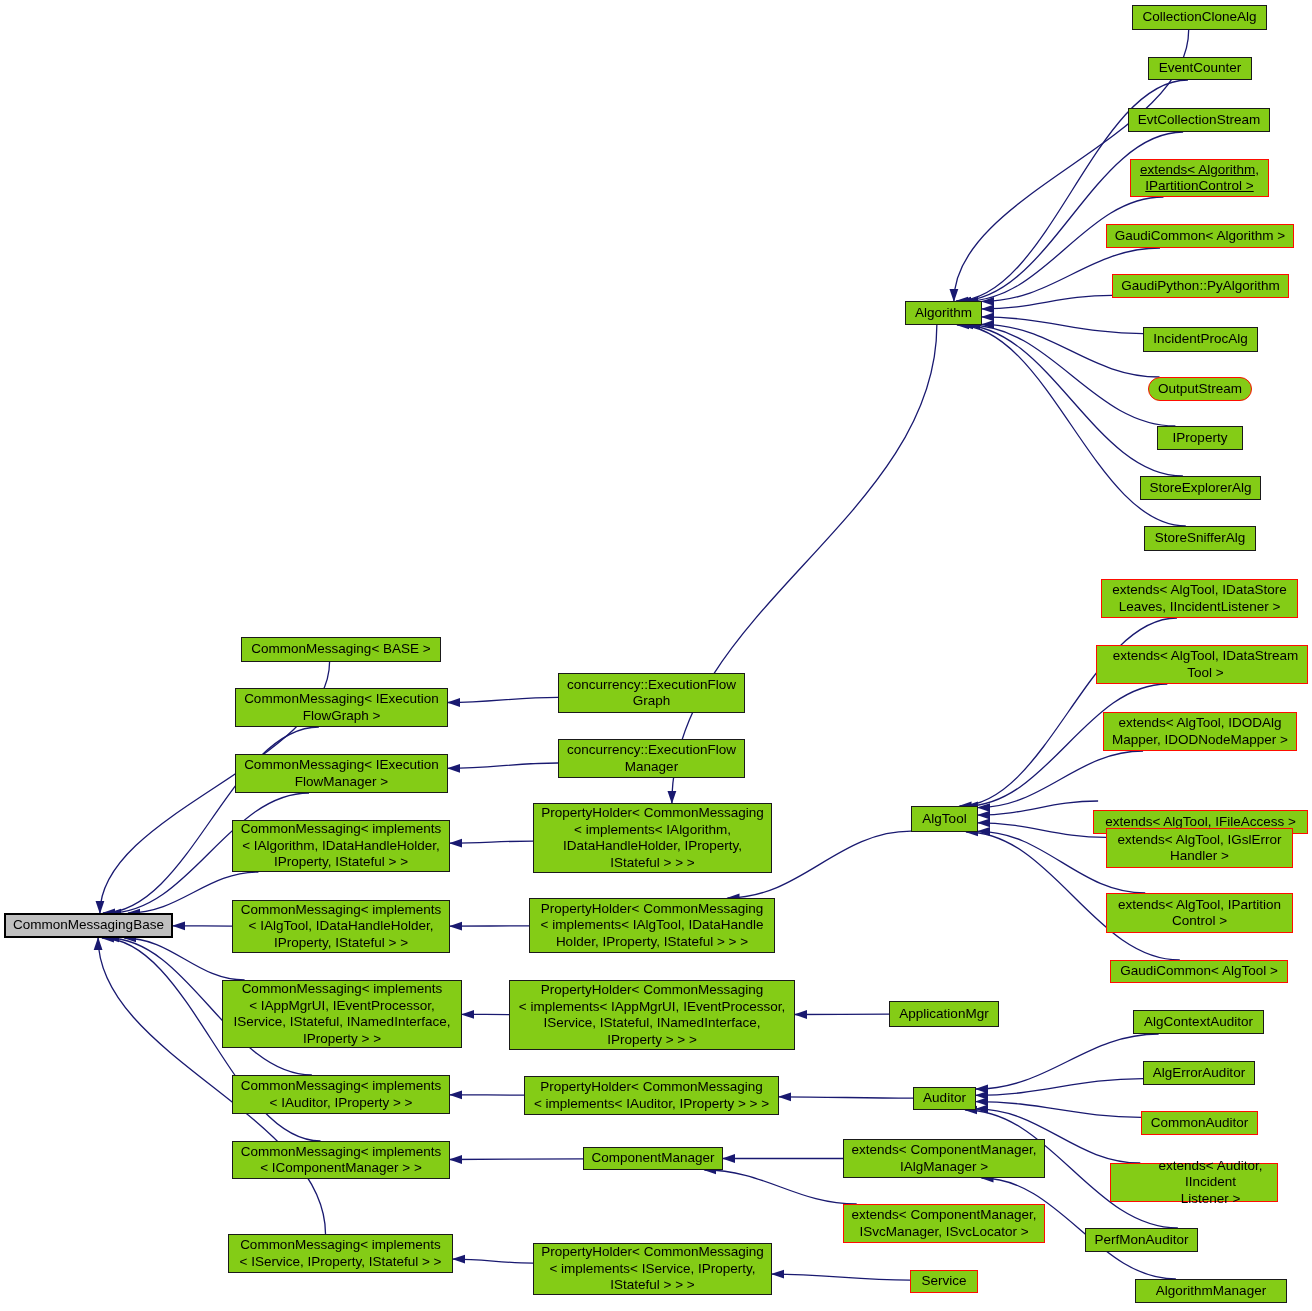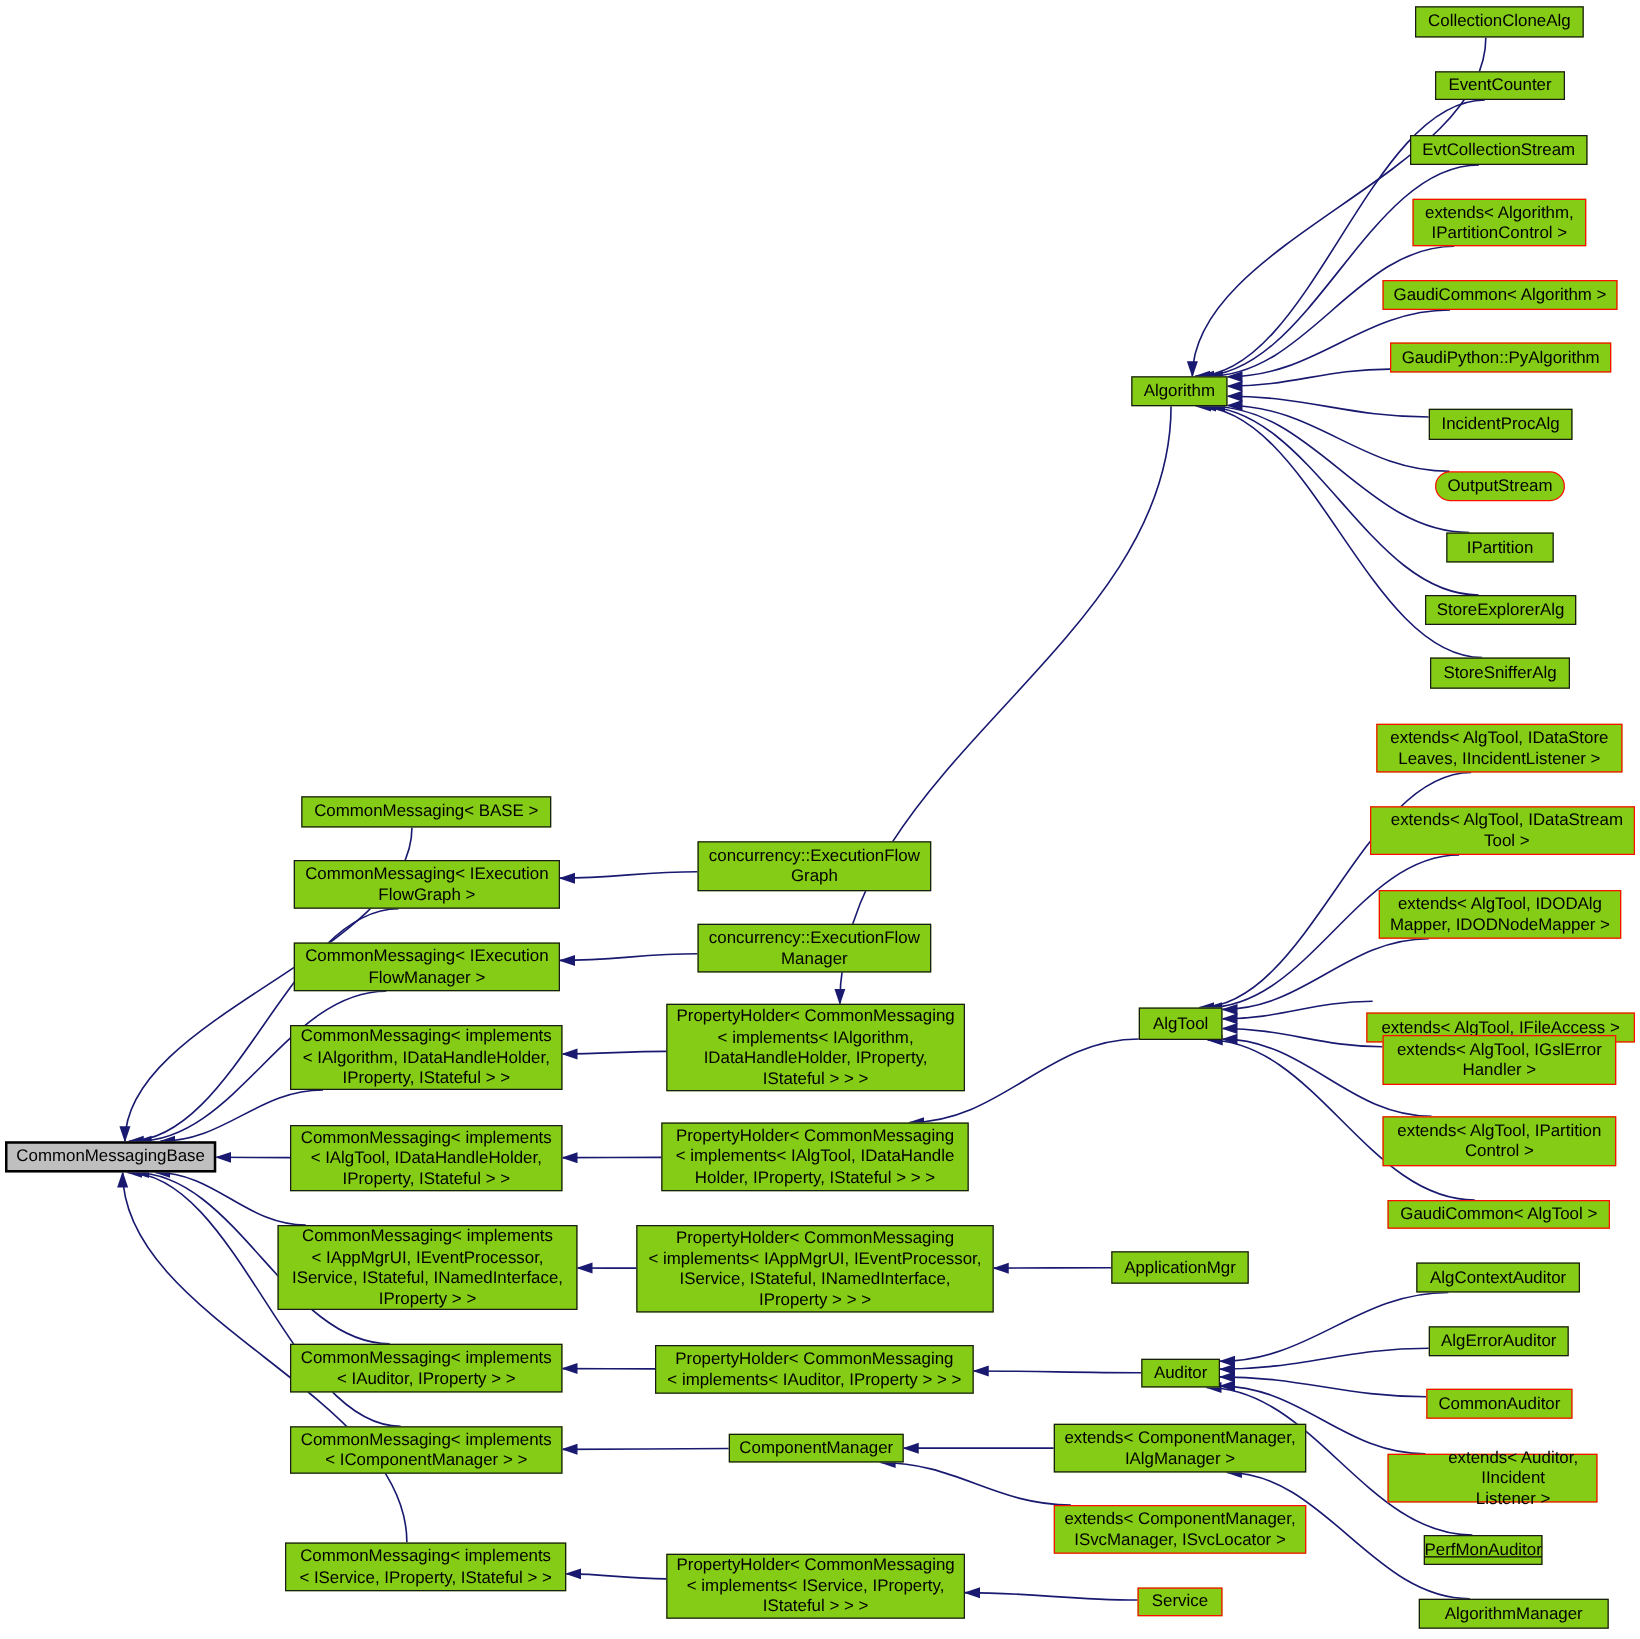--- a/index.html
+++ b/index.html
@@ -128,42 +128,42 @@
       <div class="node" style="left: 889px; top: 1001px; width: 110px; height: 26px;">ApplicationMgr</div>
       <div class="node" style="left: 913px; top: 1087px; width: 63px; height: 23px;">Auditor</div>
       <div class="node" style="left: 843px; top: 1139px; width: 202px; height: 39px;">extends&lt; ComponentManager,
 IAlgManager &gt;</div>
       <div class="node red" style="left: 843px; top: 1204px; width: 202px; height: 39px;">extends&lt; ComponentManager,
 ISvcManager, ISvcLocator &gt;</div>
       <div class="node red" style="left: 910px; top: 1270px; width: 68px; height: 23px;">Service</div>
       <div class="node" style="left: 1132px; top: 5px; width: 135px; height: 25px;">CollectionCloneAlg</div>
       <div class="node" style="left: 1148px; top: 57px; width: 104px; height: 23px;">EventCounter</div>
       <div class="node" style="left: 1128px; top: 108px; width: 142px; height: 24px;">EvtCollectionStream</div>
-      <div class="node red" style="left: 1130px; top: 159px; width: 139px; height: 38px;">extends&lt; Algorithm,
+      <div class="node red" style="left: 1130px; top: 159px; width: 139px; height: 38px; text-decoration: underline;">extends&lt; Algorithm,
 IPartitionControl &gt;</div>
       <div class="node red" style="left: 1106px; top: 224px; width: 188px; height: 24px;">GaudiCommon&lt; Algorithm &gt;</div>
       <div class="node red" style="left: 1112px; top: 274px; width: 177px; height: 24px;">GaudiPython::PyAlgorithm</div>
       <div class="node" style="left: 1143px; top: 327px; width: 115px; height: 25px;">IncidentProcAlg</div>
       <div class="node red" style="left: 1148px; top: 377px; width: 104px; height: 24px; border-radius: 12px;">OutputStream</div>
-      <div class="node" style="left: 1157px; top: 426px; width: 86px; height: 24px;">IPartition</div>
+      <div class="node" style="left: 1157px; top: 426px; width: 86px; height: 24px;">IProperty</div>
       <div class="node" style="left: 1140px; top: 476px; width: 121px; height: 24px;">StoreExplorerAlg</div>
       <div class="node" style="left: 1144px; top: 526px; width: 112px; height: 25px;">StoreSnifferAlg</div>
       <div class="node red" style="left: 1101px; top: 579px; width: 197px; height: 39px;">extends&lt; AlgTool, IDataStore
 Leaves, IIncidentListener &gt;</div>
       <div class="node red" style="left: 1096px; top: 645px; width: 212px; height: 39px; padding-left: 10px;">extends&lt; AlgTool, IDataStream
 Tool &gt;</div>
       <div class="node red" style="left: 1103px; top: 712px; width: 194px; height: 39px;">extends&lt; AlgTool, IDODAlg
 Mapper, IDODNodeMapper &gt;</div>
       <div class="node red" style="left: 1093px; top: 810px; width: 215px; height: 24px;">extends&lt; AlgTool, IFileAccess &gt;</div>
       <div class="node red" style="left: 1106px; top: 828px; width: 187px; height: 40px;">extends&lt; AlgTool, IGslError
 Handler &gt;</div>
       <div class="node red" style="left: 1106px; top: 893px; width: 187px; height: 40px;">extends&lt; AlgTool, IPartition
 Control &gt;</div>
       <div class="node red" style="left: 1110px; top: 960px; width: 178px; height: 23px;">GaudiCommon&lt; AlgTool &gt;</div>
       <div class="node" style="left: 1133px; top: 1010px; width: 131px; height: 24px;">AlgContextAuditor</div>
       <div class="node" style="left: 1143px; top: 1061px; width: 112px; height: 24px;">AlgErrorAuditor</div>
       <div class="node red" style="left: 1141px; top: 1111px; width: 117px; height: 24px;">CommonAuditor</div>
       <div class="node red" style="left: 1110px; top: 1163px; width: 168px; height: 39px; padding-left: 36px;">extends&lt; Auditor, IIncident
 Listener &gt;</div>
-      <div class="node" style="left: 1139px; top: 1228px; width: 95px; height: 24px; text-decoration: underline;">PerfMonAuditor</div>
+      <div class="node" style="left: 1085px; top: 1228px; width: 113px; height: 24px;">PerfMonAuditor</div>
       <div class="node" style="left: 1135px; top: 1279px; width: 152px; height: 24px;">AlgorithmManager</div>
     </div>
 </div>
 
 </body></html>

